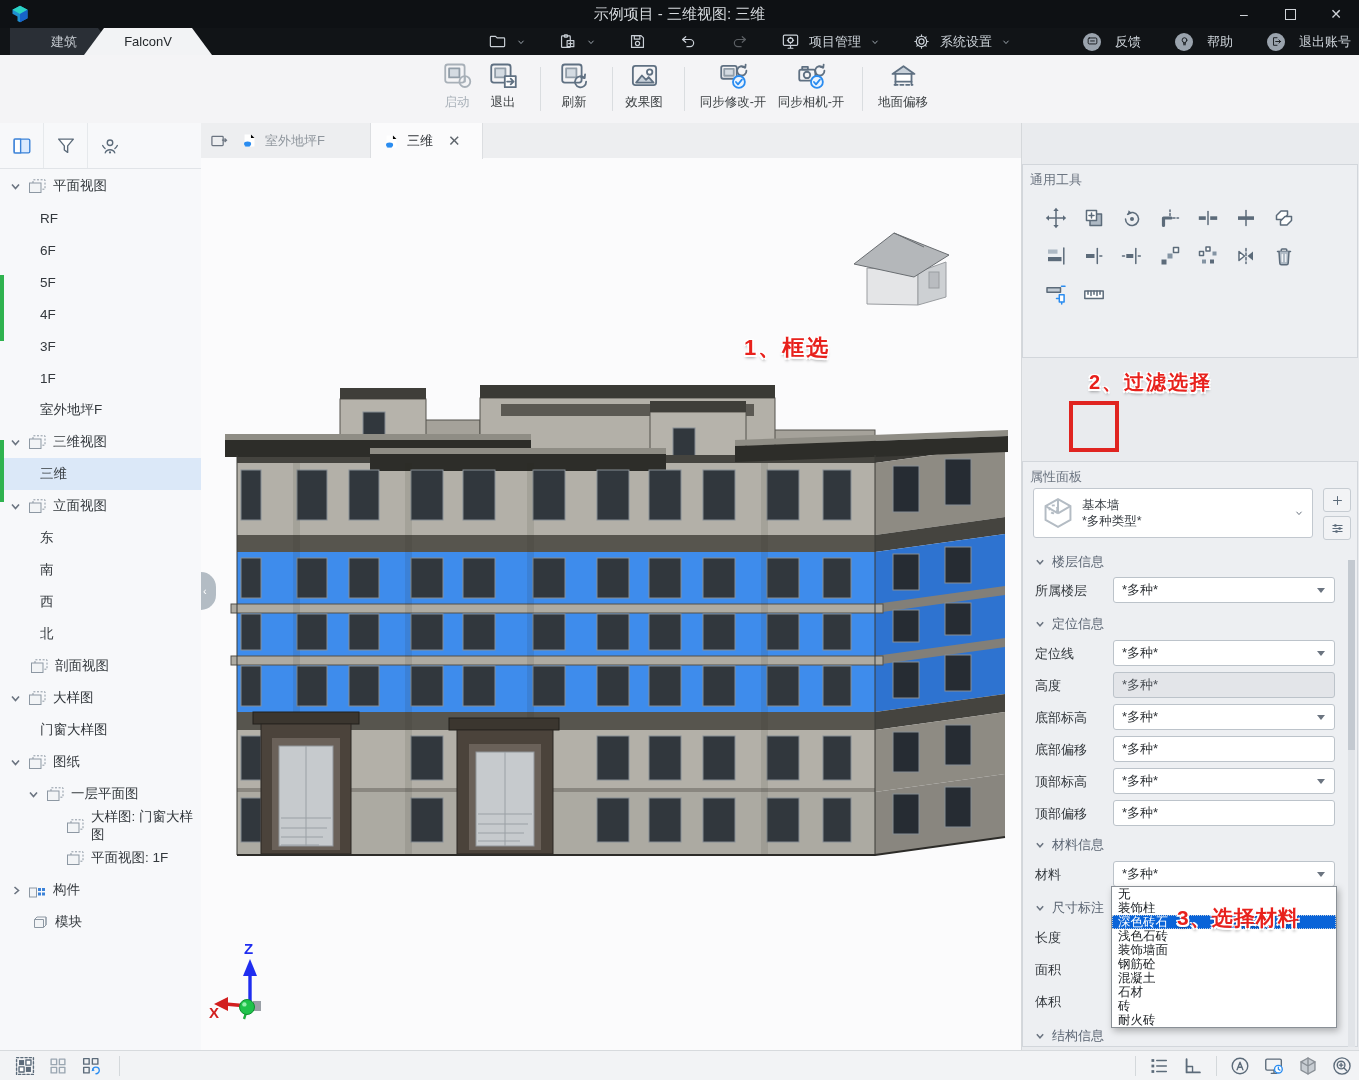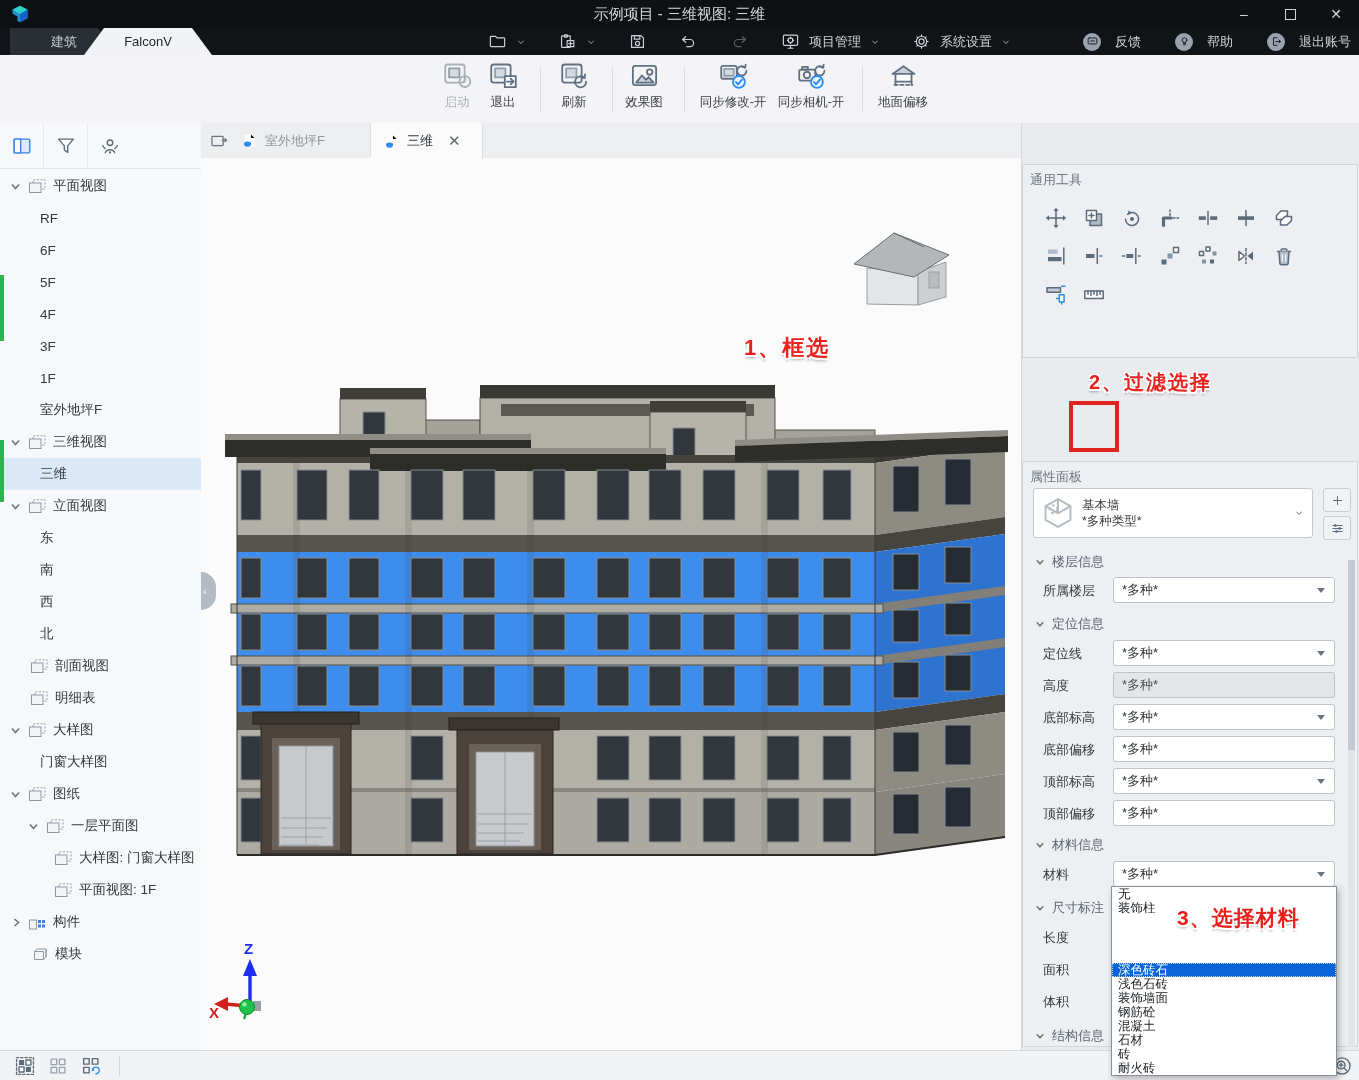--- a/index.html
+++ b/index.html
@@ -59,21 +59,21 @@
   .tree{position:absolute;left:0;top:47px;width:100%;}
   .trow{height:32px;display:flex;align-items:center;font-size:13.5px;color:#33383d;}
   .trow.sel{background:#dbe8f8;}
   .tarrow{width:12px;height:12px;margin-left:10px;flex:0 0 auto;}
   .tarrow svg{width:11px;height:11px;stroke:#6b7480;fill:none;stroke-width:1.6;}
   .rot{transform:rotate(-90deg);}
   .tfold{width:19px;height:17px;margin:0 6px 0 6px;flex:0 0 auto;}
   .p-l1{padding-left:40px;}
   .p-l0f{padding-left:24px;}
   .p-l1e{padding-left:28px;}
-  .p-l2{padding-left:48px;}
+  .p-l2{padding-left:60px;}
   .sbgreen{position:absolute;left:0;width:4px;background:#2fb34f;z-index:5;}
   
   .vtabs{position:absolute;left:201px;top:123px;width:820px;height:35px;background:#edeef0;
          border-bottom:1px solid #d9dbde;}
   .vtab-float{position:absolute;left:8px;top:8px;width:20px;height:20px;}
   .vtab{position:absolute;top:0;height:35px;display:flex;align-items:center;gap:7px;
         font-size:13px;padding:0 12px;box-sizing:border-box;}
   #vtab1{left:28px;width:142px;color:#8f969d;border-right:1px solid #dcdee1;}
   #vtab2{left:170px;width:112px;background:#fbfbfc;color:#2f3337;
          border-right:1px solid #dcdee1;height:36px;z-index:2;}
@@ -99,32 +99,32 @@
   .typecube{width:36px;height:36px;margin:0 6px;}
   .typetxt{flex:1;font-size:12.5px;color:#3a3f45;line-height:16px;}
   .typechev{margin-right:8px;}
   .sidebtns{position:absolute;right:6px;top:26px;display:flex;flex-direction:column;gap:4px;}
   .sqbtn{width:26px;height:22px;background:#f2f3f5;border:1px solid #c6ccd2;border-radius:3px;
          display:flex;align-items:center;justify-content:center;}
   .sqbtn svg{width:15px;height:15px;stroke:#5c6b7a;fill:none;stroke-width:1.6;}
   .sechead{position:absolute;left:12px;font-size:13px;color:#5a6472;display:flex;
          align-items:center;gap:7px;}
   .sechead svg{width:10px;height:10px;stroke:#6b7480;fill:none;stroke-width:1.6;}
-  .prow-label{position:absolute;left:20px;font-size:13px;color:#33383d;width:80px;}
+  .prow-label{position:absolute;left:12px;font-size:13px;color:#33383d;width:80px;}
   .pfield{position:absolute;left:90px;width:222px;height:26px;background:#fff;
          border:1px solid #bcc3ca;border-radius:3px;font-size:13px;color:#2f3337;
          display:flex;align-items:center;padding-left:8px;box-sizing:border-box;}
   .pfield.dis{background:#e3e5e9;color:#4a4f55;}
   .pfield .tri{position:absolute;right:9px;top:10px;width:0;height:0;
          border-left:4.5px solid transparent;border-right:4.5px solid transparent;
          border-top:5.5px solid #6b7480;}
   .dropdown{position:absolute;left:1111px;top:886px;width:224px;background:#fff;
          border:1px solid #8a9096;box-shadow:2px 3px 7px rgba(0,0,0,.28);z-index:40;}
   .dopt{height:14px;line-height:14px;font-size:12.5px;color:#202428;padding-left:6px;}
-  .dopt.sel{background:#0a64d8;color:#fff;outline:1px dotted #bcd;outline-offset:-1px;margin-top:48px;}
+  .dopt.sel{background:#0a64d8;color:#fff;outline:1px dotted #bcd;outline-offset:-1px;}
   .pscroll{position:absolute;left:1348px;top:560px;width:7px;height:487px;background:#e1e4e8;}
   .pthumb{position:absolute;left:1348px;top:560px;width:7px;height:190px;background:#c3c9d0;}
   
   .red-note{position:absolute;font-weight:bold;color:#e8211c;letter-spacing:2px;z-index:60;
      text-shadow:-1.5px -1.5px 0 #fff,1.5px -1.5px 0 #fff,-1.5px 1.5px 0 #fff,
                  1.5px 1.5px 0 #fff,0 2.5px 3px rgba(0,0,0,.35);}
   .redbox{position:absolute;left:1069px;top:401px;width:42px;height:43px;
      border:4px solid #e02420;z-index:30;}
   
   .statusbar{position:absolute;left:0;top:1050px;width:100%;height:30px;background:#f2f3f5;
@@ -667,26 +667,20 @@
           <span>西</span>
         </div>
       <div class="trow p-l1">
           <span>北</span>
         </div>
       <div class="trow p-l0f">
           <svg class="tfold">
             <use href="#tf-view"></use>
           </svg>
           <span>剖面视图</span>
-        </div>
-      <div class="trow p-l0f">
-          <svg class="tfold">
-            <use href="#tf-view"></use>
-          </svg>
-          <span>明细表</span>
         </div>
       <div class="trow">
           <span class="tarrow"><svg>
               <use href="#tarr"></use>
             </svg></span>
           <svg class="tfold">
             <use href="#tf-view"></use>
           </svg>
           <span>大样图</span>
         </div>

